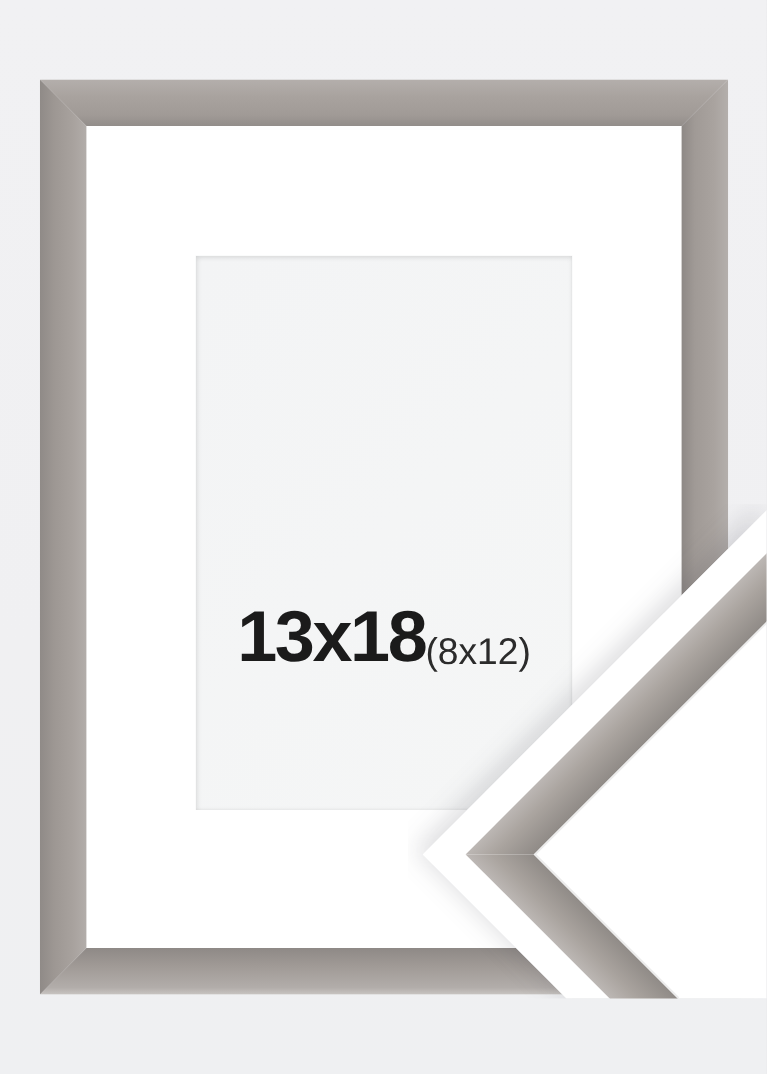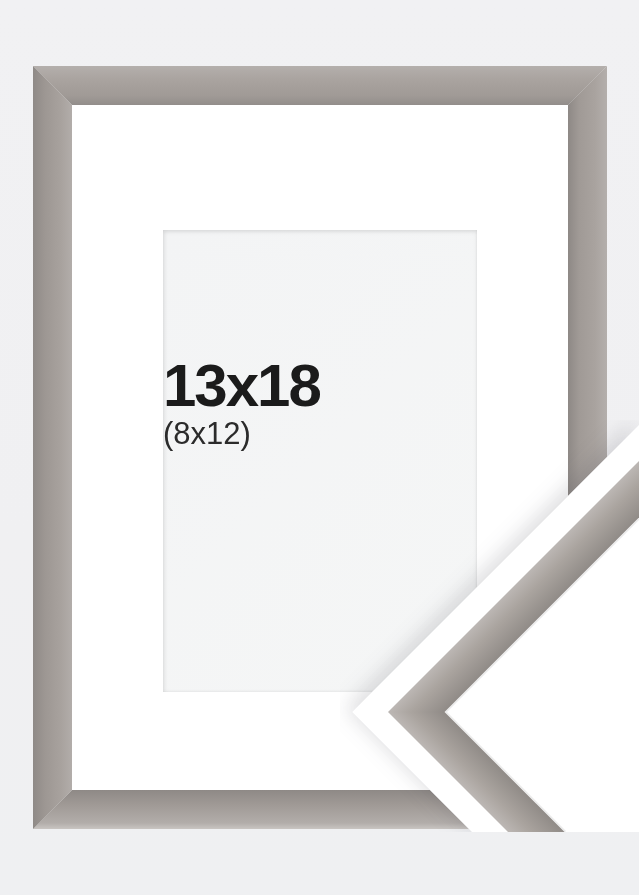--- a/index.html
+++ b/index.html
@@ -27,27 +27,27 @@
   .b-left{left:0;top:0;width:40px;height:763px;
     clip-path:polygon(0 0,100% 40px,100% calc(100% - 40px),0 100%);
     background:linear-gradient(90deg,#8f8a87 0%,#9d9793 30%,#a8a29e 70%,#b3aeab 100%);}
   .b-right{right:0;top:0;width:40px;height:763px;
     clip-path:polygon(0 40px,100% 0,100% 100%,0 calc(100% - 40px));
     background:linear-gradient(90deg,#8c8784 0%,#a09a96 30%,#a9a39f 70%,#b4afac 100%);}
 
   .mat{position:absolute;left:39px;top:39px;right:39px;bottom:39px;background:#ffffff;}
 
   .opening{
-    position:absolute;left:130px;top:164px;width:314px;height:462px;
+    position:absolute;left:130px;top:147px;width:314px;height:462px;
     background:linear-gradient(135deg,#f3f4f5 0%,#f5f6f6 100%);
     box-shadow:inset 0 2px 4px rgba(0,0,0,0.09),
                inset 2px 0 4px rgba(0,0,0,0.05),
                inset 0 -1px 2px rgba(0,0,0,0.02),
                inset -1px 0 2px rgba(0,0,0,0.02);
-    display:flex;flex-direction:column;align-items:flex-start;justify-content:center;
+    display:flex;align-items:flex-end;justify-content:center;
     padding-bottom:114px;box-sizing:border-box;
   }
   .size-label{
     font-size:60px;font-weight:700;letter-spacing:-2px;line-height:1;
     color:#1b1b1b;
   }
   .size-sublabel{
     font-size:31px;font-weight:300;letter-spacing:0;
     color:#2b2b2b;
   }

